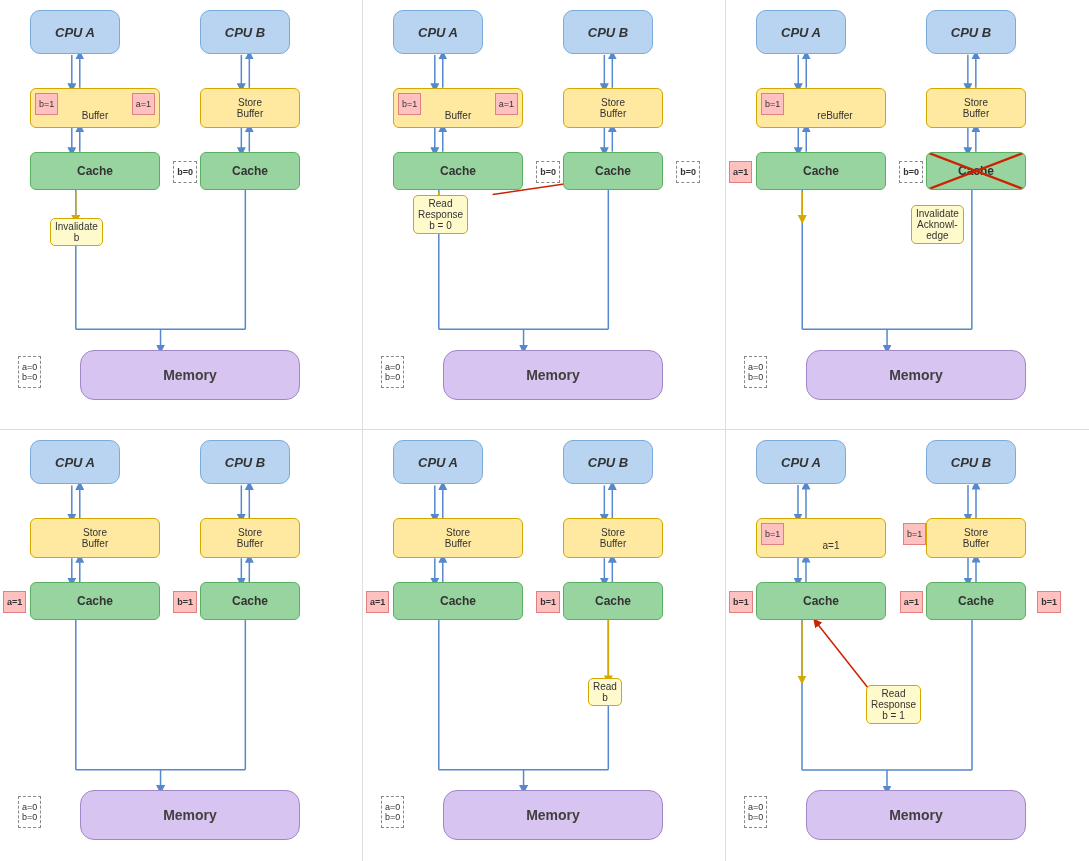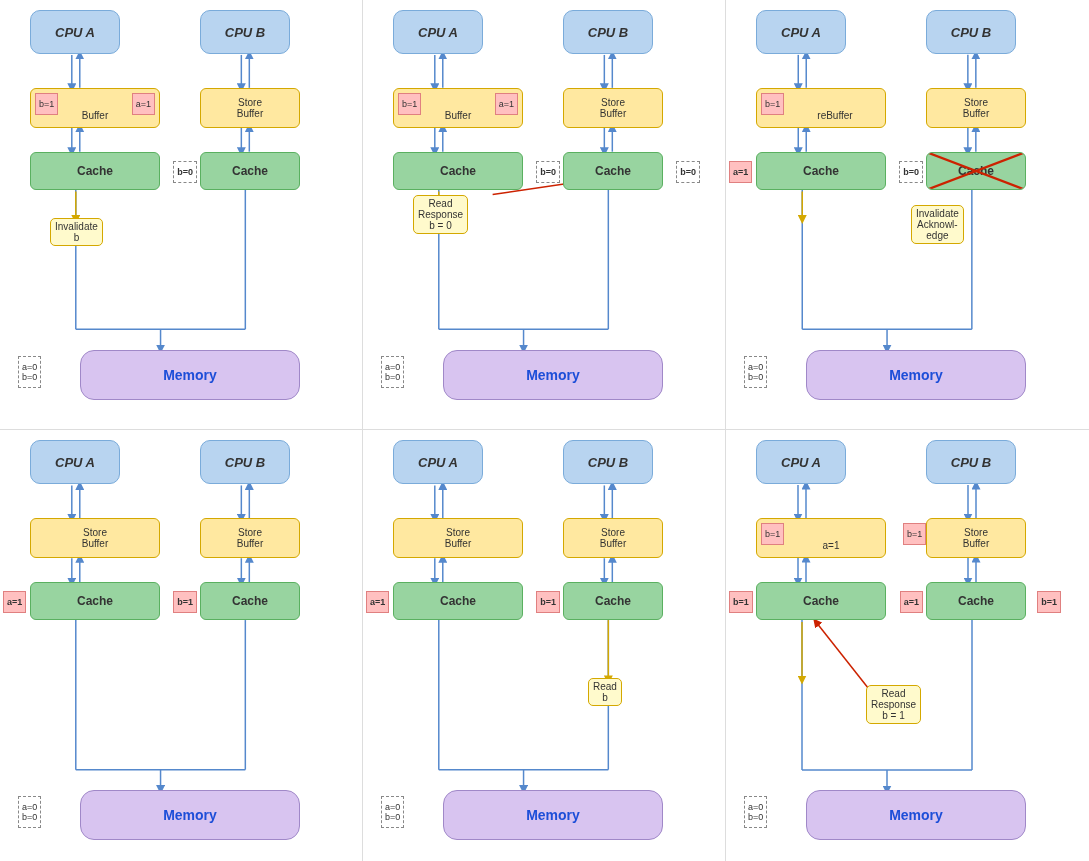--- a/index.html
+++ b/index.html
@@ -59,21 +59,21 @@
     .memory-box {
       position: absolute;
       background: #d8c4f0;
       border: 1.5px solid #a088c8;
       border-radius: 14px;
       display: flex;
       align-items: center;
       justify-content: center;
       font-size: 14px;
       font-weight: bold;
-      color: #1d4ed8;
+      color: #404040;
     }
 
     
     .val-tag {
       position: absolute;
       background: #fff;
       border: 1.5px dashed #888;
       border-radius: 0;
       font-size: 10px;
       padding: 5px 3px;

